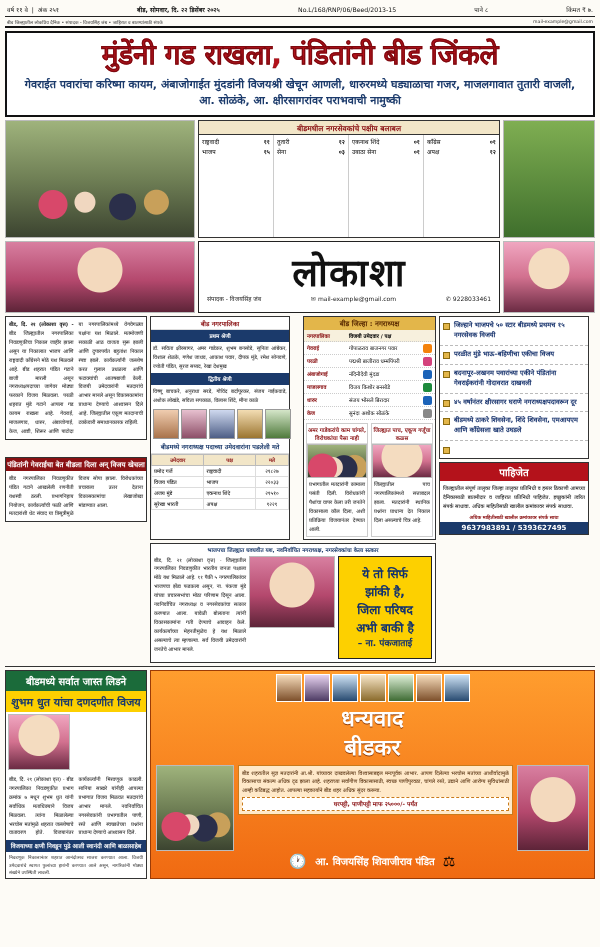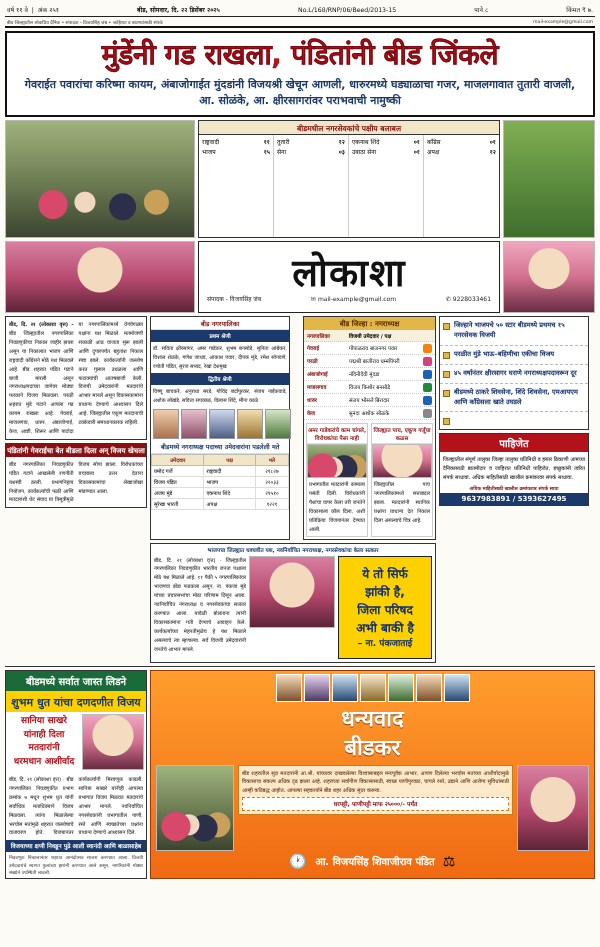--- a/index.html
+++ b/index.html
@@ -313,21 +313,21 @@
 
   <div class="cols">
 
     <div class="col-l">
       <div class="boxed pad4">
         <div class="body-text two">
           <span class="dateline">बीड, दि. २१ (लोकाशा वृत्त) -</span>
           <span>बीड जिल्ह्यातील नगरपालिका निवडणुकीचा निकाल जाहीर झाला असून या निकालात भाजप आणि राष्ट्रवादी काँग्रेसने मोठे यश मिळवले आहे. बीड शहरात पंडित गटाने बाजी मारली असून नगराध्यक्षपदाच्या जागेवर मोठ्या फरकाने विजय मिळवला. परळी शहरात मुंडे गटाने आपला गड कायम राखला आहे. गेवराई, माजलगाव, धारुर, अंबाजोगाई, केज, आष्टी, शिरूर आणि पाटोदा या नगरपालिकांमध्ये वेगवेगळ्या पक्षांना यश मिळाले. मतमोजणी सकाळी आठ वाजता सुरू झाली आणि दुपारपर्यंत बहुतांश निकाल स्पष्ट झाले. कार्यकर्त्यांनी जल्लोष करत गुलाल उधळला आणि फटाक्यांची आतषबाजी केली. विजयी उमेदवारांनी मतदारांचे आभार मानले असून विकासकामांना प्राधान्य देण्याचे आश्वासन दिले आहे. जिल्ह्यातील एकूण मतदानाची टक्केवारी समाधानकारक राहिली.</span>
         </div>
       </div>
-      <div class="boxed" style="margin-top:3px;">
+      <div class="boxed" style="margin-top:17px;">
         <div class="sec-title">पंडितांनी गेवराईचा बेत बीडला दिला अन् विजय खेचला</div>
         <div class="pad4">
           <div class="body-text two">बीड नगरपालिका निवडणुकीत पंडित गटाने आखलेली रणनीती यशस्वी ठरली. प्रभागनिहाय नियोजन, कार्यकर्त्यांची फळी आणि मतदारांशी थेट संवाद या त्रिसूत्रीमुळे विजय सोपा झाला. विरोधकांच्या प्रचाराला उत्तर देताना विकासकामांचा लेखाजोखा मांडण्यात आला.</div>
         </div>
       </div>
     </div>
 
     <div class="col-m">
       <div style="display:flex;gap:13px;">
 
@@ -455,20 +455,24 @@
         <div class="bullet">
             <span class="sq"></span>
             <span>जिल्हाने भाजपचे ५० स्टार बीडमध्ये प्रथमच १५ नगरसेवक विजयी</span>
           </div>
         <div class="bullet">
             <span class="sq"></span>
             <span>परळीत मुंडे भाऊ–बहिणीचा एकीचा विजय</span>
           </div>
         <div class="bullet">
             <span class="sq"></span>
+            <span>बदनापूर–लखनम पवारांच्या एकीने पंडितांना गेवराईकरांनी गोदावरात दाखवली</span>
+          </div>
+        <div class="bullet">
+            <span class="sq"></span>
             <span>४५ वर्षानंतर क्षीरसागर घराणे नगराध्यक्षपदावरून दूर</span>
           </div>
         <div class="bullet">
             <span class="sq"></span>
             <span>बीडमध्ये ठाकरे शिवसेना, शिंदे शिवसेना, एमआयएम आणि काँग्रेसला खाते उघडले</span>
           </div>
         <div class="bullet" style="border-bottom:none;">
             <span class="sq"></span>
           </div>
       </div>
@@ -483,26 +487,20 @@
   </div>
 
   <div class="hr"></div>
 
   <div style="display:flex;gap:3px;">
 
     <div style="width:142px;" class="boxed">
       <div class="ad-head">बीडमध्ये सर्वात जास्त लिडने</div>
       <div class="ad-head2">शुभम धुत यांचा दणदणीत विजय</div>
       <div style="display:flex;gap:2px;padding:2px;">
-        <div style="flex:1;" class="ad-red">
-          <div>सानिया साखरे</div>
-          <div>यांनाही दिला</div>
-          <div>मतदारांनी</div>
-          <div>धरमधान आशीर्वाद</div>
-        </div>
         <div class="photo" style="width:62px;height:56px;">
             <div class="p3" style="width:100%;height:100%"></div>
           </div>
       </div>
       <div class="body-text two" style="padding:3px;">बीड, दि. २१ (लोकाशा वृत्त) - बीड नगरपालिका निवडणुकीत प्रभाग क्रमांक ७ मधून शुभम धुत यांनी सर्वाधिक मताधिक्याने विजय मिळवला. त्यांना मिळालेल्या भरघोस मतांमुळे शहरात जल्लोषाचे वातावरण होते. विजयानंतर कार्यकर्त्यांनी मिरवणूक काढली. सानिया साखरे यांनीही आपल्या प्रभागात विजय मिळवत मतदारांचे आभार मानले. नवनिर्वाचित नगरसेवकांनी प्रभागातील पाणी, रस्ते आणि स्वच्छतेच्या प्रश्नांना प्राधान्य देण्याचे आश्वासन दिले.</div>
       <div class="sec-title blue" style="font-size:6px;">विजयाच्या क्षणी निवडून पुढे आली स्वानंदी आणि बाळासाहेब</div>
       <div class="footer-note">निवडणूक निकालानंतर शहरात आनंदोत्सव साजरा करण्यात आला. विजयी उमेदवारांचे स्वागत फुलांच्या हारांनी करण्यात आले असून, नागरिकांनी मोठ्या संख्येने उपस्थिती लावली.</div>
     </div>
 
     <div class="thanks" style="flex:1;">

